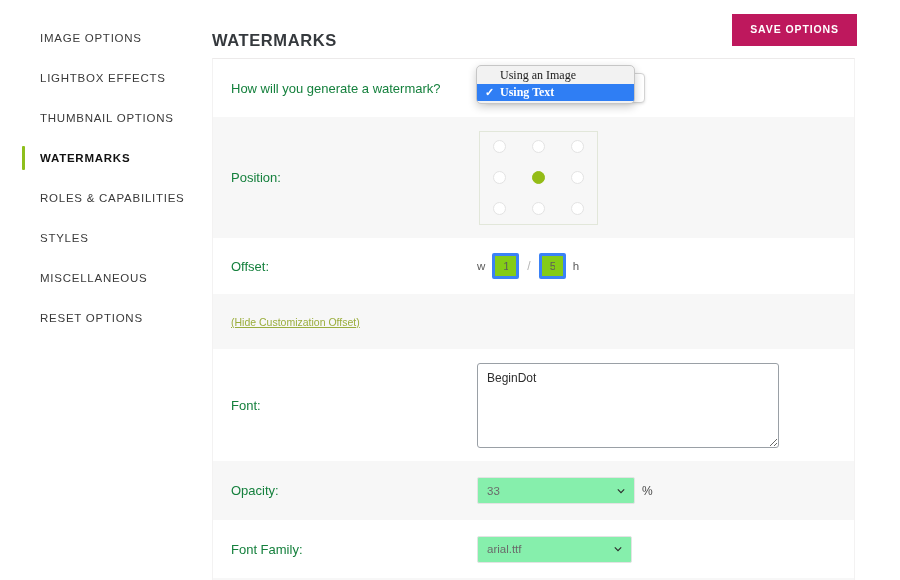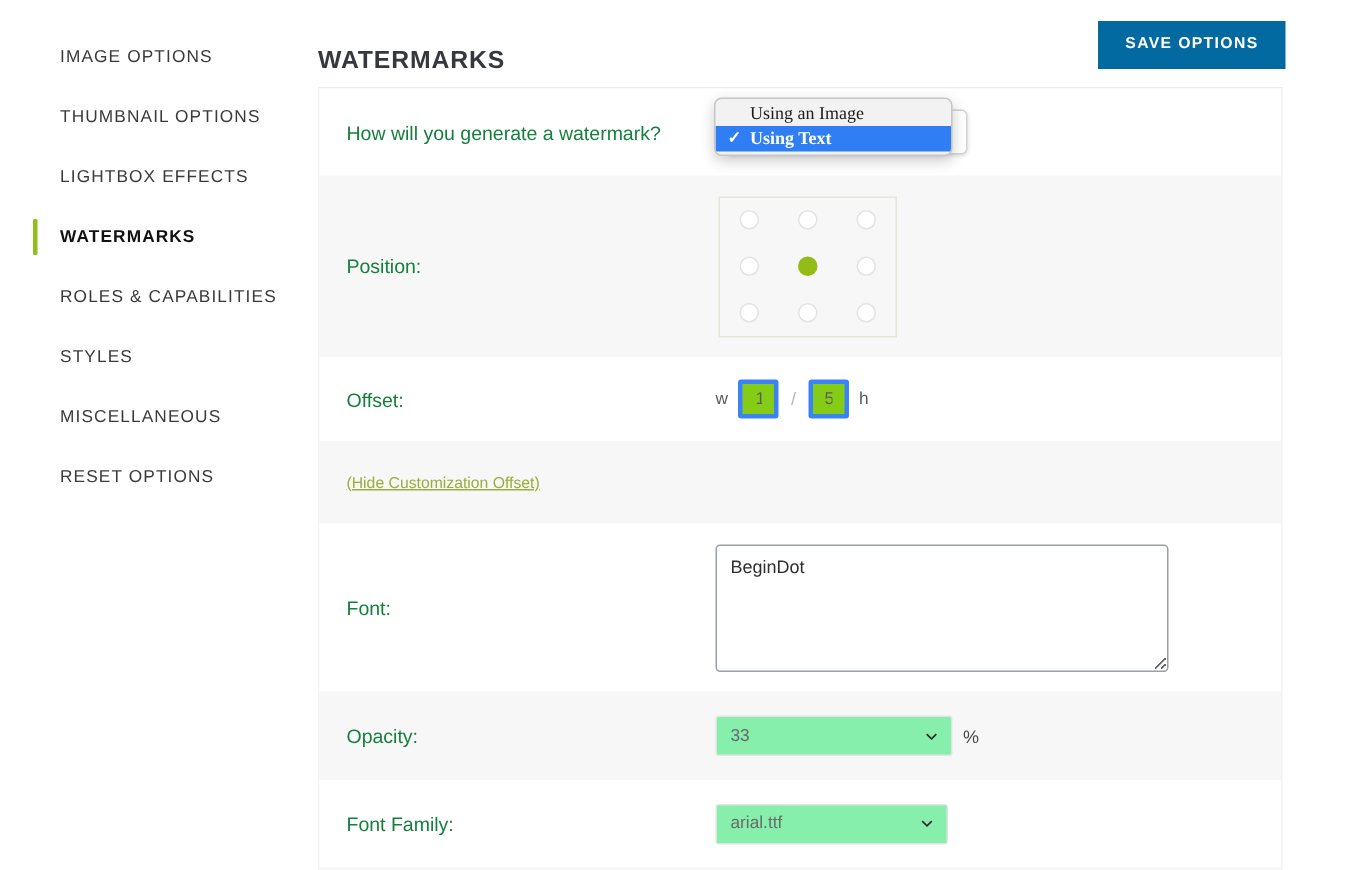--- a/index.html
+++ b/index.html
@@ -74,21 +74,21 @@
     top: 6px;
     font-size: 16.5px;
     letter-spacing: 0.6px;
     color: #35393d;
     text-transform: uppercase;
   }
   .save-button {
     position: absolute;
     right: 43px;
     top: 0px;
-    background: #0369a1;
+    background: #be185d;
     color: #ffffff;
     font-size: 10.5px;
     font-weight: bold;
     letter-spacing: 0.9px;
     text-transform: uppercase;
     padding: 10px 18px 11px;
     border: none;
     cursor: pointer;
     font-family: "Liberation Sans", sans-serif;
     line-height: 1;
@@ -302,24 +302,24 @@
 </head>
 <body>
 
 <div class="app">
 
   <nav class="sidebar">
     <div class="nav-item">
       <span>IMAGE OPTIONS</span>
     </div>
     <div class="nav-item">
+      <span>LIGHTBOX EFFECTS</span>
+    </div>
+    <div class="nav-item">
       <span>THUMBNAIL OPTIONS</span>
-    </div>
-    <div class="nav-item">
-      <span>LIGHTBOX EFFECTS</span>
     </div>
     <div class="nav-item active">
       <span class="active-bar"></span>
       <span>WATERMARKS</span>
     </div>
     <div class="nav-item">
       <span>ROLES &amp; CAPABILITIES</span>
     </div>
     <div class="nav-item">
       <span>STYLES</span>

